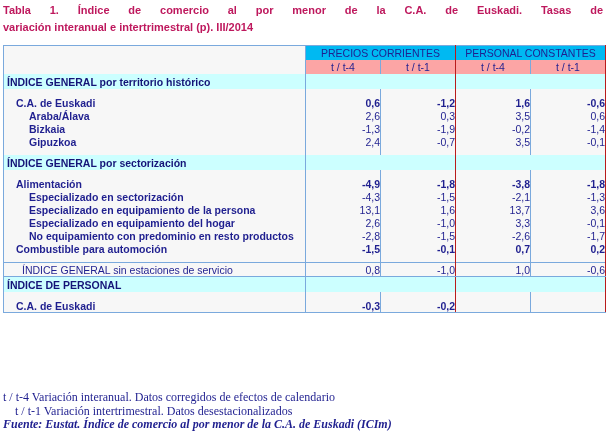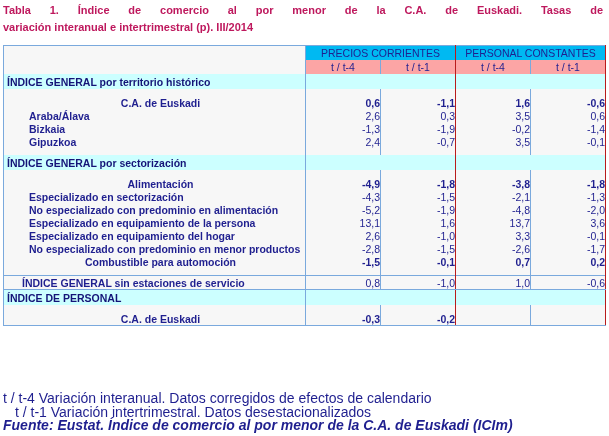--- a/index.html
+++ b/index.html
@@ -75,36 +75,37 @@
     font-weight:bold;
     font-size:10.5px;
     color:#141478;
     padding-left:3px;
   }
 
   
   .row td{height:13px;background:#f7f7f7;}
   .row.spacer td{height:7px;}
   .lbl{padding-left:3px;font-size:10.5px;}
-  .lbl.lvl1{font-weight:bold;padding-left:12px;text-align:center;}
+  .lbl.lvl1{font-weight:bold;padding-left:12px;}
   .lbl.lvl2{font-weight:bold;padding-left:25px;}
-  .lbl.plain{font-weight:bold;padding-left:18px;}
+  .lbl.plain{font-weight:normal;padding-left:18px;}
   .num{
     text-align:right;
     padding-right:6px;
     font-size:10.5px;
   }
   .num.b{font-weight:bold;}
 
   
   .foot{
     position:absolute;left:3px;
-    font-size:14px;
+    font-size:12px;
     color:#1f1f8f;
     white-space:nowrap;
+    font-family:Liberation Serif, serif;
   }
   .foot.f1{top:390px;}
   .foot.f2{top:404px;padding-left:12px;}
   .foot.f3{top:417px;font-weight:bold;font-style:italic;}
 </style>
 </head>
 <body>
 
 <div class="page">
 
@@ -144,21 +145,21 @@
         <tr class="row spacer">
           <td class="bl"></td>
           <td class="num bl"></td>
           <td class="num bl br"></td>
           <td class="num bl"></td>
           <td class="num bl br"></td>
         </tr>
         <tr class="row">
           <td class="lbl lvl1 bl">C.A. de Euskadi</td>
           <td class="num bl b">0,6</td>
-          <td class="num bl b br">-1,1</td>
+          <td class="num bl b br">-1,2</td>
           <td class="num bl b">1,6</td>
           <td class="num bl b br">-0,6</td>
         </tr>
         <tr class="row">
           <td class="lbl lvl2 bl">Araba/Álava</td>
           <td class="num bl">2,6</td>
           <td class="num bl br">0,3</td>
           <td class="num bl">3,5</td>
           <td class="num bl br">0,6</td>
         </tr>
@@ -205,42 +206,35 @@
           <td class="num bl b br">-1,8</td>
         </tr>
         <tr class="row">
           <td class="lbl lvl2 bl">Especializado en sectorización</td>
           <td class="num bl">-4,3</td>
           <td class="num bl br">-1,5</td>
           <td class="num bl">-2,1</td>
           <td class="num bl br">-1,3</td>
         </tr>
         <tr class="row">
-          <td class="lbl lvl2 bl">No especializado con predominio en alimentación</td>
-          <td class="num bl">-5,2</td>
-          <td class="num bl br">-1,9</td>
-          <td class="num bl">-4,8</td>
-          <td class="num bl br">-2,0</td>
-        </tr>
-        <tr class="row">
           <td class="lbl lvl2 bl">Especializado en equipamiento de la persona</td>
           <td class="num bl">13,1</td>
           <td class="num bl br">1,6</td>
           <td class="num bl">13,7</td>
           <td class="num bl br">3,6</td>
         </tr>
         <tr class="row">
           <td class="lbl lvl2 bl">Especializado en equipamiento del hogar</td>
           <td class="num bl">2,6</td>
           <td class="num bl br">-1,0</td>
           <td class="num bl">3,3</td>
           <td class="num bl br">-0,1</td>
         </tr>
         <tr class="row">
-          <td class="lbl lvl2 bl">No especializado con predominio en menor productos</td>
+          <td class="lbl lvl2 bl">No equipamiento con predominio en resto productos</td>
           <td class="num bl">-2,8</td>
           <td class="num bl br">-1,5</td>
           <td class="num bl">-2,6</td>
           <td class="num bl br">-1,7</td>
         </tr>
         <tr class="row">
           <td class="lbl lvl1 bl">Combustible para automoción</td>
           <td class="num bl b">-1,5</td>
           <td class="num bl b br">-0,1</td>
           <td class="num bl b">0,7</td>

